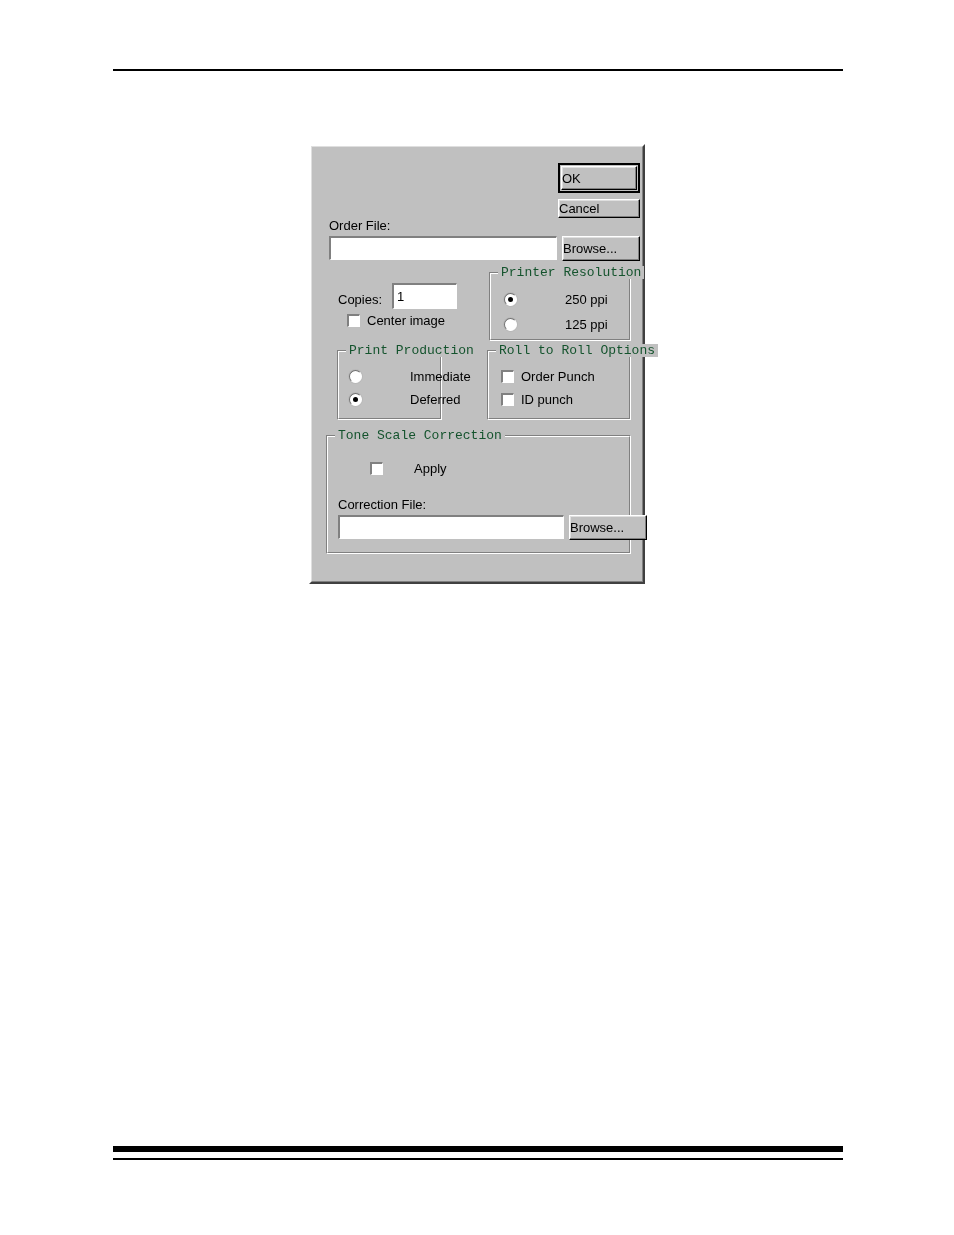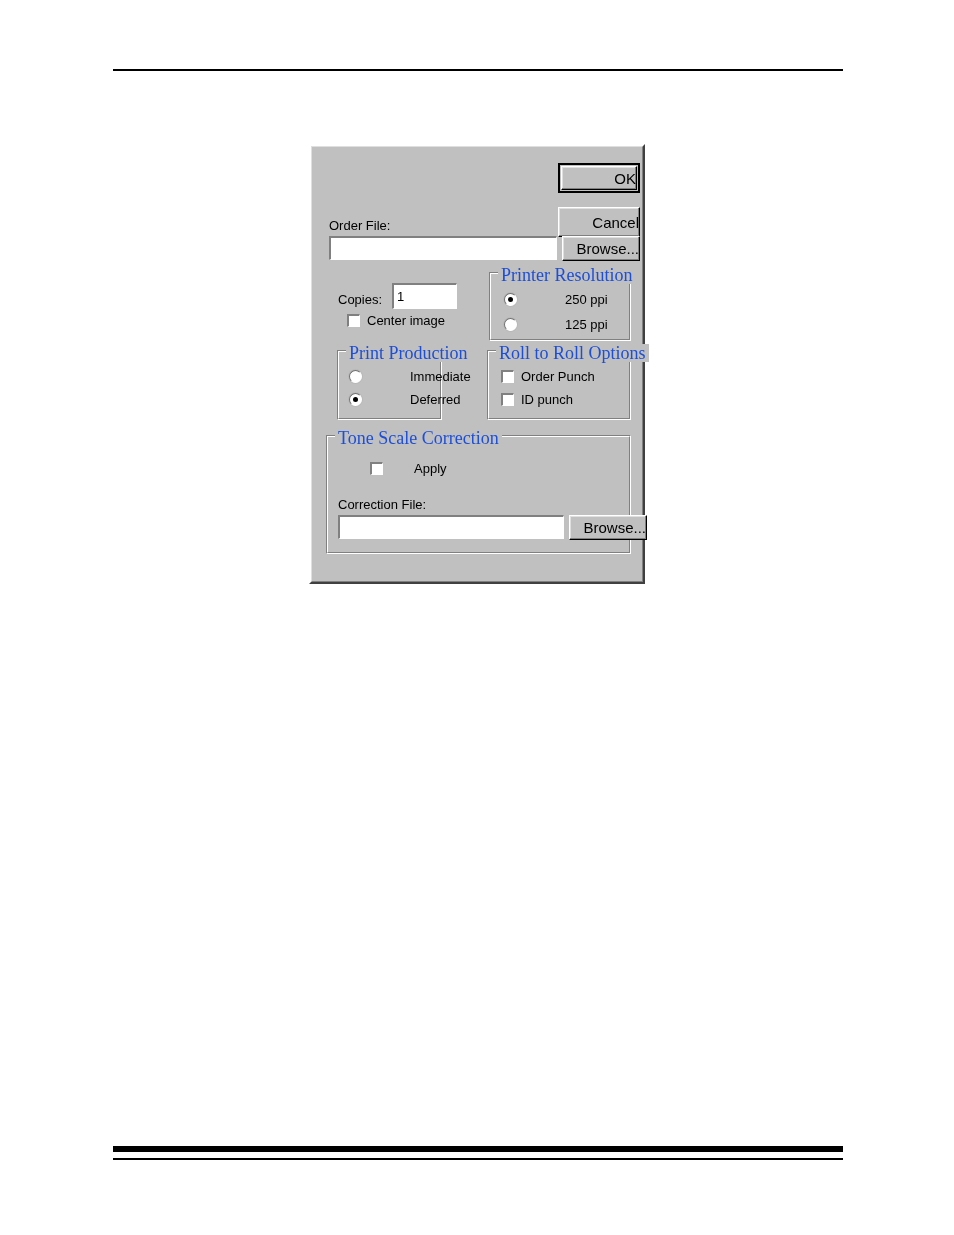--- a/index.html
+++ b/index.html
@@ -69,31 +69,31 @@
     border-right: 1px solid #808080;
     border-bottom: 1px solid #808080;
   }
 
   
   .btn {
     position: absolute;
     background: #c0c0c0;
     color: #000000;
     font-family: "Liberation Sans", sans-serif;
-    font-size: 15px;
+    font-size: 13px;
     line-height: 1;
     text-align: center;
     box-sizing: border-box;
     border-top: 1px solid #ffffff;
     border-left: 1px solid #ffffff;
     border-right: 1px solid #000000;
     border-bottom: 1px solid #000000;
     display: flex;
     align-items: center;
-    justify-content: flex-end;
+    justify-content: flex-start;
     cursor: default;
     padding: 0;
     box-shadow: inset -1px -1px 0 #808080, inset 1px 1px 0 #dfdfdf;
   }
   .btn-default-ring {
     position: absolute;
     box-sizing: border-box;
     border: 2px solid #000000;
   }
 
@@ -142,23 +142,23 @@
     border-right: 1px solid #808080;
     border-bottom: 1px solid #808080;
     pointer-events: none;
   }
   .group-title {
     position: absolute;
     top: -7px;
     left: 8px;
     background: #c0c0c0;
     padding: 0 3px;
-    font-family: Liberation Serif, serif;
-    font-size: 18px;
-    color: #1d4ed8;
+    font-family: Liberation Mono, monospace;
+    font-size: 13px;
+    color: #14532d;
     white-space: nowrap;
     line-height: 1;
     z-index: 2;
   }
 
   
   .cb-row {
     position: absolute;
     display: flex;
     align-items: center;
@@ -235,21 +235,21 @@
 <div class="page-rule-bottom-thin"></div>
 
 <div class="dialog">
   <div class="dialog-inner">
 
     <div class="btn-default-ring" style="left:246px; top:16px; width:82px; height:30px;"></div>
     <div class="btn" style="left:249px; top:19px; width:76px; height:24px;">
       <span>OK</span>
     </div>
 
-    <div class="btn" style="left:246px; top:60px; width:82px; height:30px;">
+    <div class="btn" style="left:246px; top:52px; width:82px; height:19px;">
       <span>Cancel</span>
     </div>
 
     <div class="lbl" style="left:17px; top:72px;">Order File:</div>
     <div class="field" style="left:17px; top:89px; width:228px; height:24px;" placeholder=""></div>
     <div class="btn" style="left:250px; top:89px; width:78px; height:25px;">
       <span>Browse...</span>
     </div>
 
     <div class="lbl" style="left:26px; top:146px;">Copies:</div>

